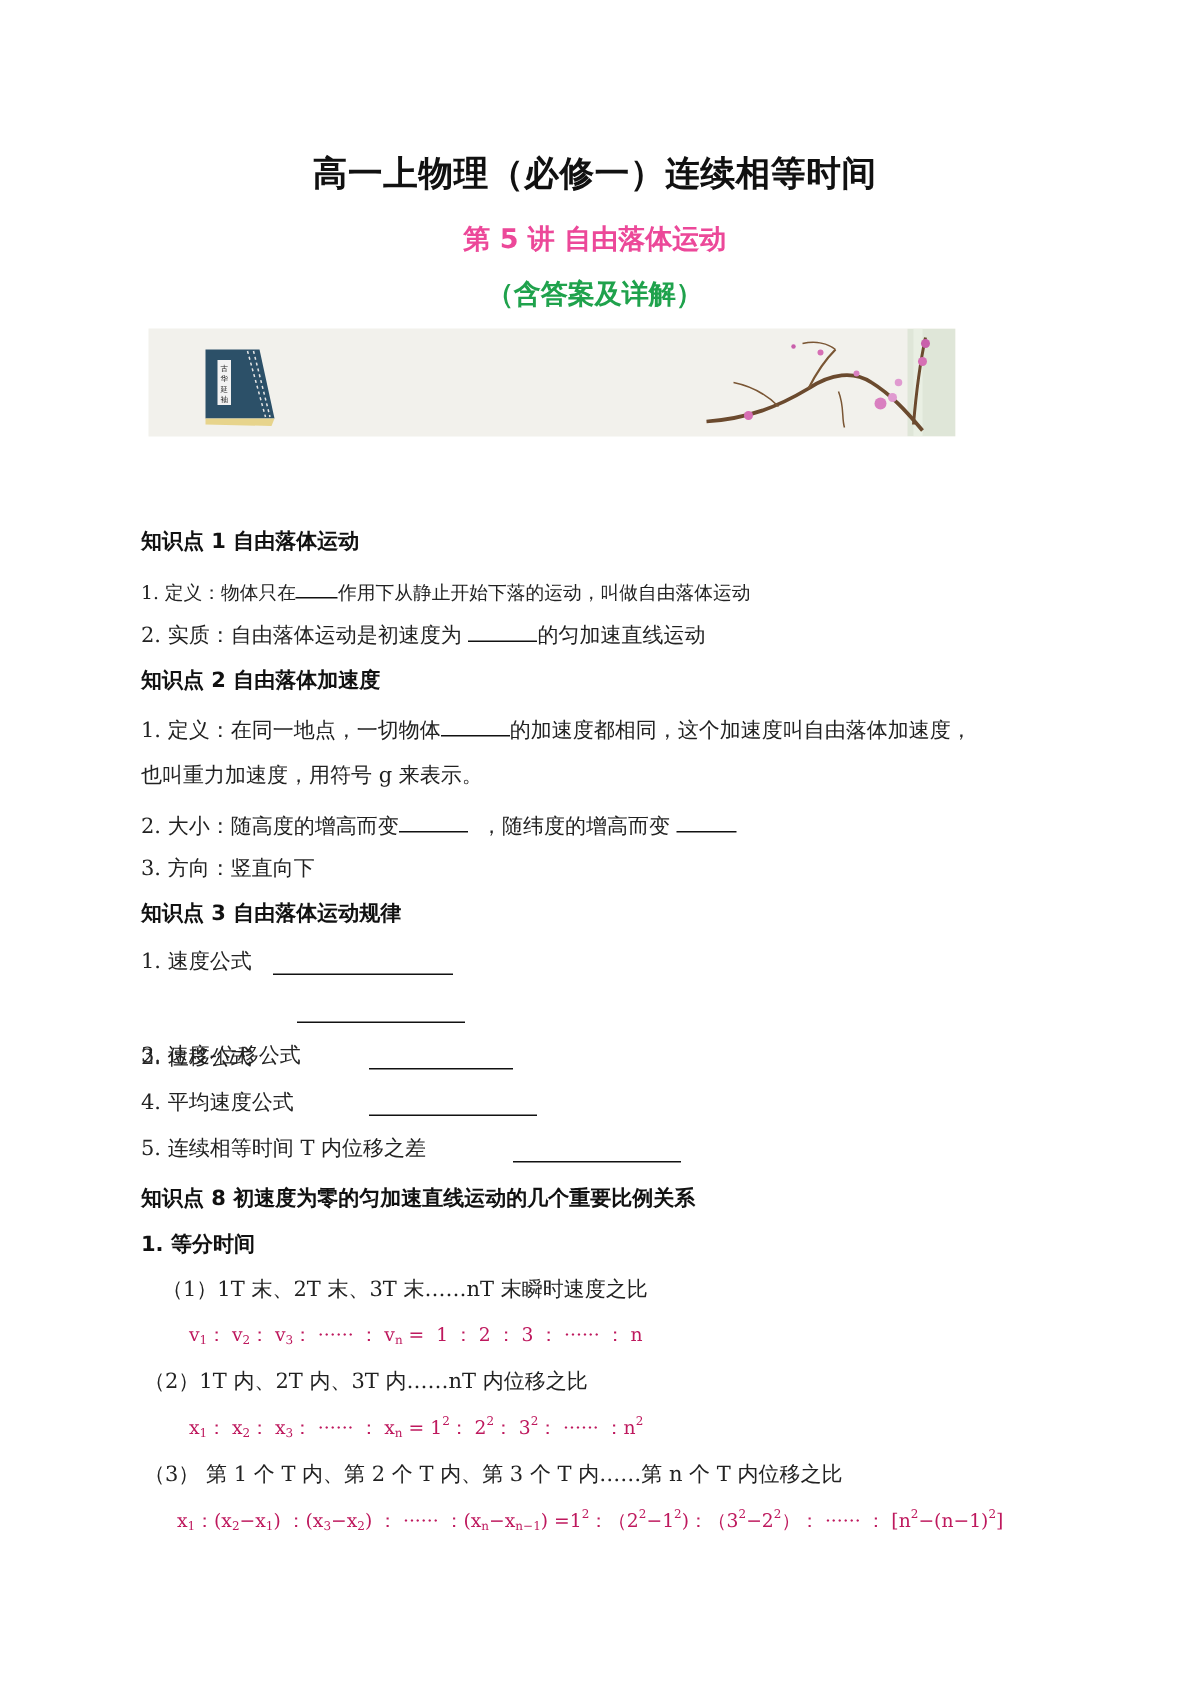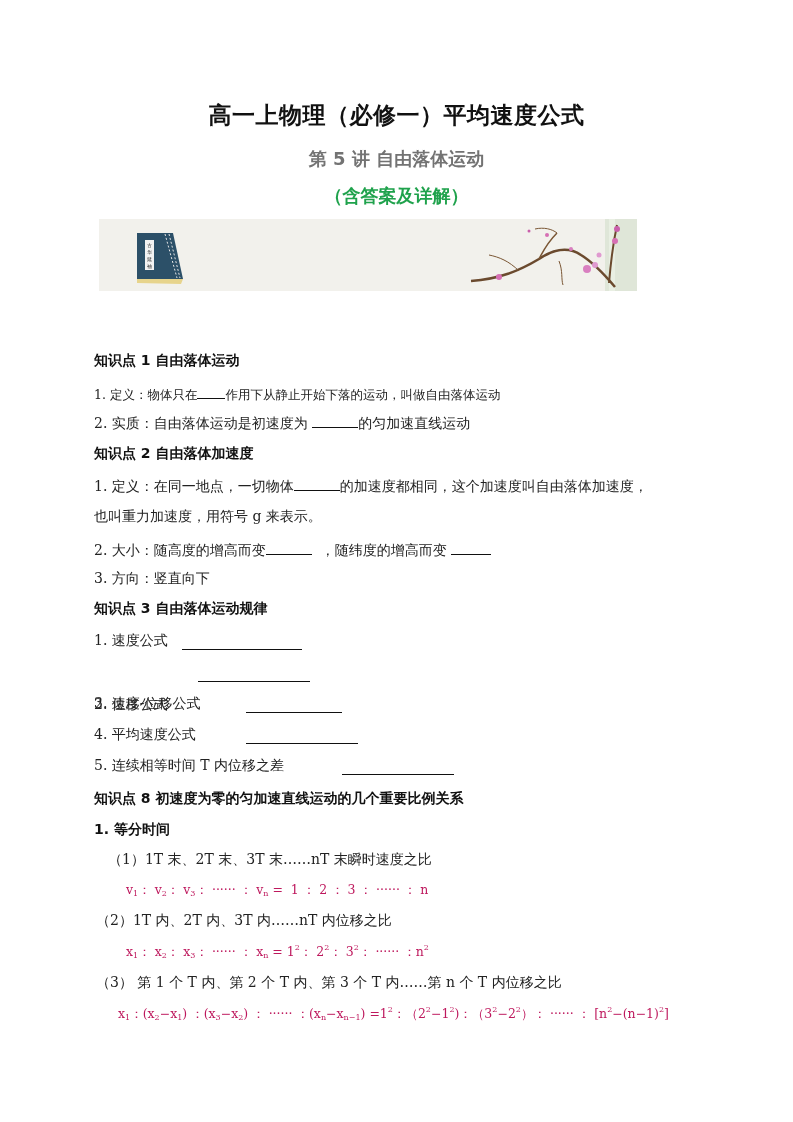--- a/index.html
+++ b/index.html
@@ -10,21 +10,21 @@
   }
   .abs { position: absolute; white-space: nowrap; }
   .title {
     left: 0; width: 793px; text-align: center; top: 100px;
     font-family: "DejaVu Sans", "Liberation Sans", sans-serif;
     font-weight: bold; font-size: 23px; color: #111; letter-spacing: 0.5px;
   }
   .subtitle {
     left: 0; width: 793px; text-align: center; top: 147px;
     font-family: "DejaVu Sans", "Liberation Sans", sans-serif;
-    font-weight: bold; font-size: 18px; color: #737373;
+    font-weight: bold; font-size: 18px; color: #ec4899;
   }
   .answer-note {
     left: 0; width: 793px; text-align: center; top: 184px;
     font-family: "DejaVu Sans", "Liberation Sans", sans-serif;
     font-weight: bold; font-size: 18px; color: #1fa24c;
   }
   .banner {
     position: absolute; left: 99px; top: 219px; width: 538px; height: 72px;
     background: #f2f1ec; overflow: hidden;
   }
@@ -44,21 +44,21 @@
   .p { font-size: 14px; color: #222; left: 94px; }
   .p.small { font-size: 12.5px; }
   .blank { display: inline-block; border-bottom: 1px solid #111; height: 14px; vertical-align: baseline; }
   .f { font-size: 12.5px; color: #be185d; }
   sub { font-size: 8px; vertical-align: -2px; }
   sup { font-size: 8px; vertical-align: 6px; }
 </style>
 </head>
 <body>
 
-<div class="abs title">高一上物理（必修一）平均速度公式</div>
+<div class="abs title">高一上物理（必修一）连续相等时间</div>
 <div class="abs subtitle">第 5 讲  自由落体运动</div>
 <div class="abs answer-note">（含答案及详解）</div>
 
 <div class="banner">
   <svg class="book" viewBox="0 0 50 54">
     <polygon points="2,2 38,2 48,48 2,48" fill="#2c5068"></polygon>
     <polygon points="2,48 48,48 46,53 2,52" fill="#e7d48c"></polygon>
     <line x1="30" y1="3" x2="42" y2="47" stroke="#e6e6e6" stroke-width="1" stroke-dasharray="2,2"></line>
     <line x1="34" y1="3" x2="45" y2="47" stroke="#e6e6e6" stroke-width="1" stroke-dasharray="2,2"></line>
     <rect x="10" y="9" width="9" height="30" fill="#f2f2f2"></rect>

